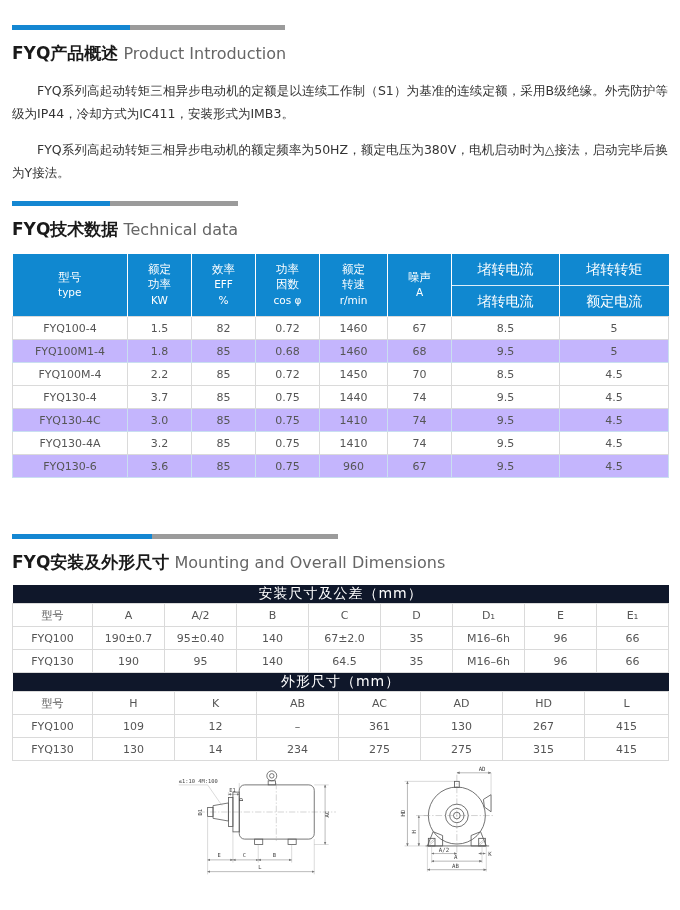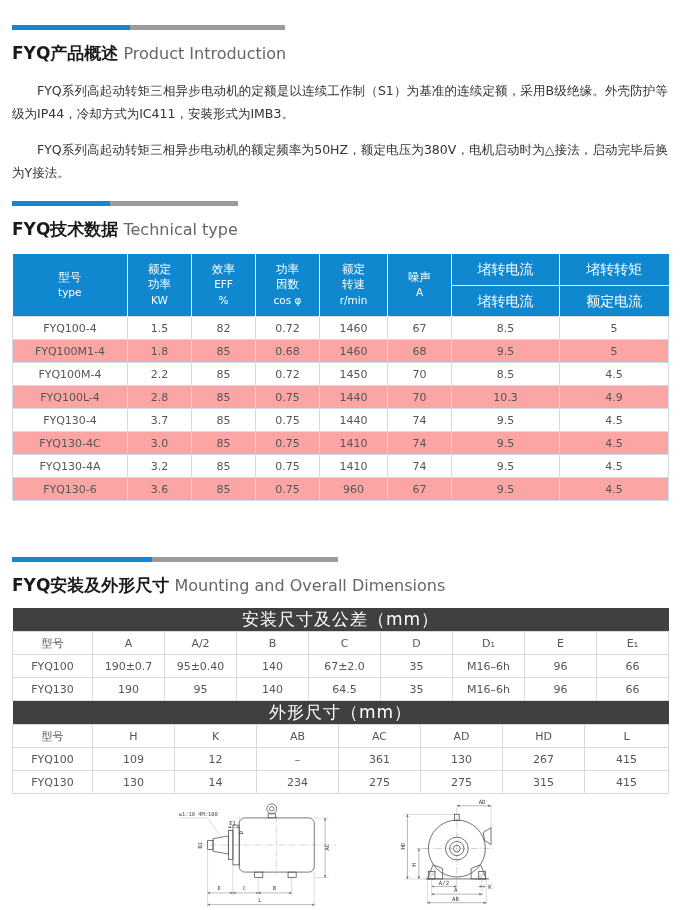--- a/index.html
+++ b/index.html
@@ -31,26 +31,26 @@
   table.tech { margin-top:12px; }
   table.tech thead th { background:#1088d0; color:#fff; height:62px; font-weight:normal;
                         border-left:1px solid #fff; padding:0; }
   table.tech thead th:first-child { border-left:none; }
   table.tech thead th div { line-height:15.5px; font-size:11.5px; }
   table.tech thead th div.sub { font-size:10.5px; }
   table.tech thead th.split div.half { height:31px; line-height:31px; font-size:14px; }
   table.tech thead th.split div.bot { border-top:1px solid rgba(255,255,255,.85); }
   table.tech tbody td { height:23px; font-size:11px; color:#555;
                         border:1px solid #dadada; background:#fff; }
-  table.tech tbody tr.alt td { background:#fca5a5; border-color:#c9dff0; }
+  table.tech tbody tr.alt td { background:#c4b5fd; border-color:#c9dff0; }
 
   
   .dims { margin-top:10px; }
-  table.dims-t th.caption { background:#404040; color:#fff; height:16px;
-                            font-size:17px; font-weight:normal; letter-spacing:1px; }
+  table.dims-t th.caption { background:#0f172a; color:#fff; height:16px;
+                            font-size:14px; font-weight:normal; letter-spacing:1px; }
   table.dims-t tr.cols th { height:23px; font-size:11px; font-weight:normal; color:#555;
                             border:1px solid #dadada; background:#fff; }
   table.dims-t td { height:23px; font-size:11px; color:#555; border:1px solid #dadada; background:#fff;margin-left:26px; }
 
   
   .drawings { margin-top:4px; display:flex; justify-content:center; align-items:flex-start; gap:26px; }
   .drawings svg { display:block; }
   .drawings text { fill:#444; font-size:6px; font-family:"DejaVu Sans Mono","Liberation Mono",monospace; }
   .geom { stroke:#5a5a5a; stroke-width:0.9; fill:none; }
   .dim  { stroke:#777; stroke-width:0.55; fill:none; }
@@ -70,21 +70,21 @@
   <h1 class="sec-title"><span>FYQ产品概述</span><span class="en"> Product Introduction</span></h1>
   <div class="intro">
     <p>FYQ系列高起动转矩三相异步电动机的定额是以连续工作制（S1）为基准的连续定额，采用B级绝缘。外壳防护等级为IP44，冷却方式为IC411，安装形式为IMB3。</p>
     <p>FYQ系列高起动转矩三相异步电动机的额定频率为50HZ，额定电压为380V，电机启动时为△接法，启动完毕后换为Y接法。</p>
   </div>
 
   <div class="bar bar2">
     <span class="blue"></span>
       <span class="gray"></span>
   </div>
-  <h2 class="sec-title"><span>FYQ技术数据</span><span class="en"> Technical type</span></h2>
+  <h2 class="sec-title"><span>FYQ技术数据</span><span class="en"> Technical data</span></h2>
 
   <table class="tech">
     <colgroup>
       <col style="width:115px">
         <col style="width:64px">
         <col style="width:64px">
         <col style="width:64px">
       <col style="width:68px">
         <col style="width:64px">
         <col style="width:108px">
@@ -154,30 +154,20 @@
         <tr>
           <td>FYQ100M-4</td>
           <td>2.2</td>
           <td>85</td>
           <td>0.72</td>
           <td>1450</td>
           <td>70</td>
           <td>8.5</td>
           <td>4.5</td>
         </tr>
-        <tr class="alt">
-          <td>FYQ100L-4</td>
-          <td>2.8</td>
-          <td>85</td>
-          <td>0.75</td>
-          <td>1440</td>
-          <td>70</td>
-          <td>10.3</td>
-          <td>4.9</td>
-        </tr>
         <tr>
           <td>FYQ130-4</td>
           <td>3.7</td>
           <td>85</td>
           <td>0.75</td>
           <td>1440</td>
           <td>74</td>
           <td>9.5</td>
           <td>4.5</td>
         </tr>

